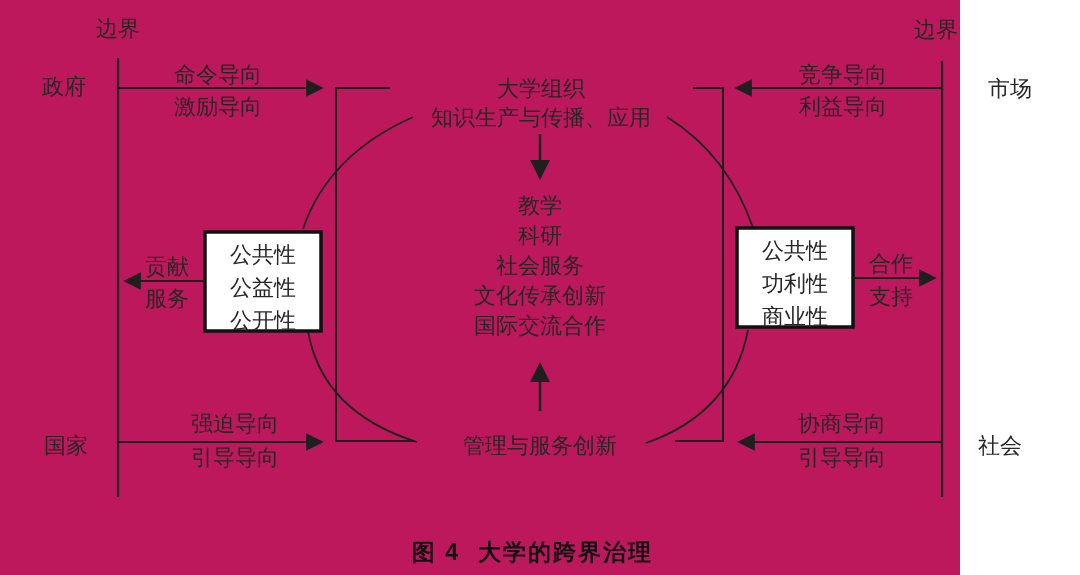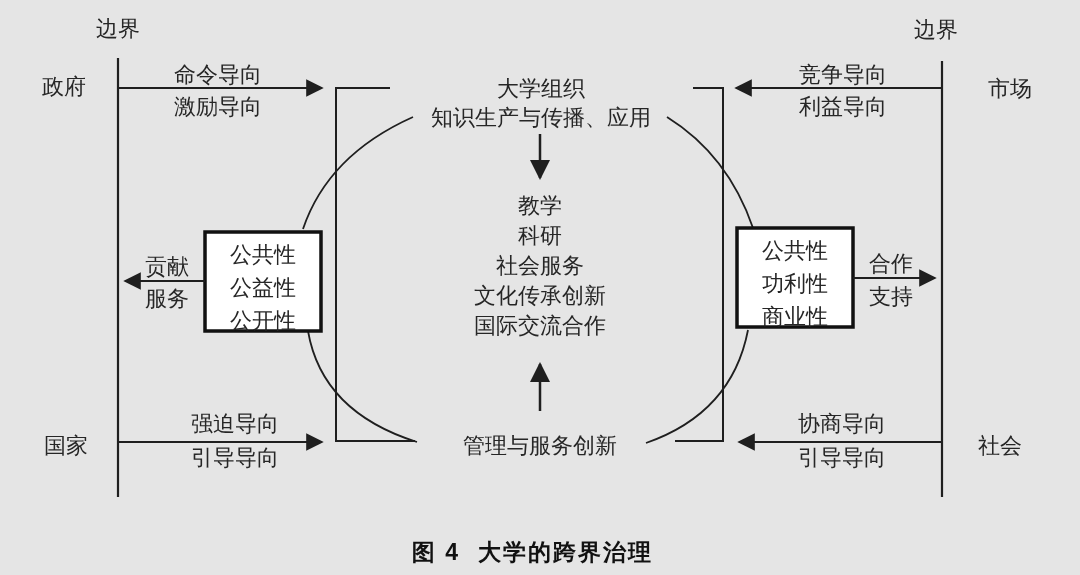--- a/index.html
+++ b/index.html
@@ -2,23 +2,23 @@
 <html><head>
 <meta charset="utf-8">
 <style>
   html, body {
     margin: 0;
     padding: 0;
     background: #ffffff;
   }
   .stage {
     position: relative;
-    width: 1080px;
+    width: 960px;
     height: 575px;
-    background: #e5e5e5;
+    background: #be185d;
     font-family: "Liberation Serif", serif;
   }
   svg { display: block; }
   text {
     fill: #262626;
     font-family: "Liberation Serif", serif;
     font-size: 22px;
   }
   .caption-text {
     font-family: "Liberation Sans", sans-serif;

